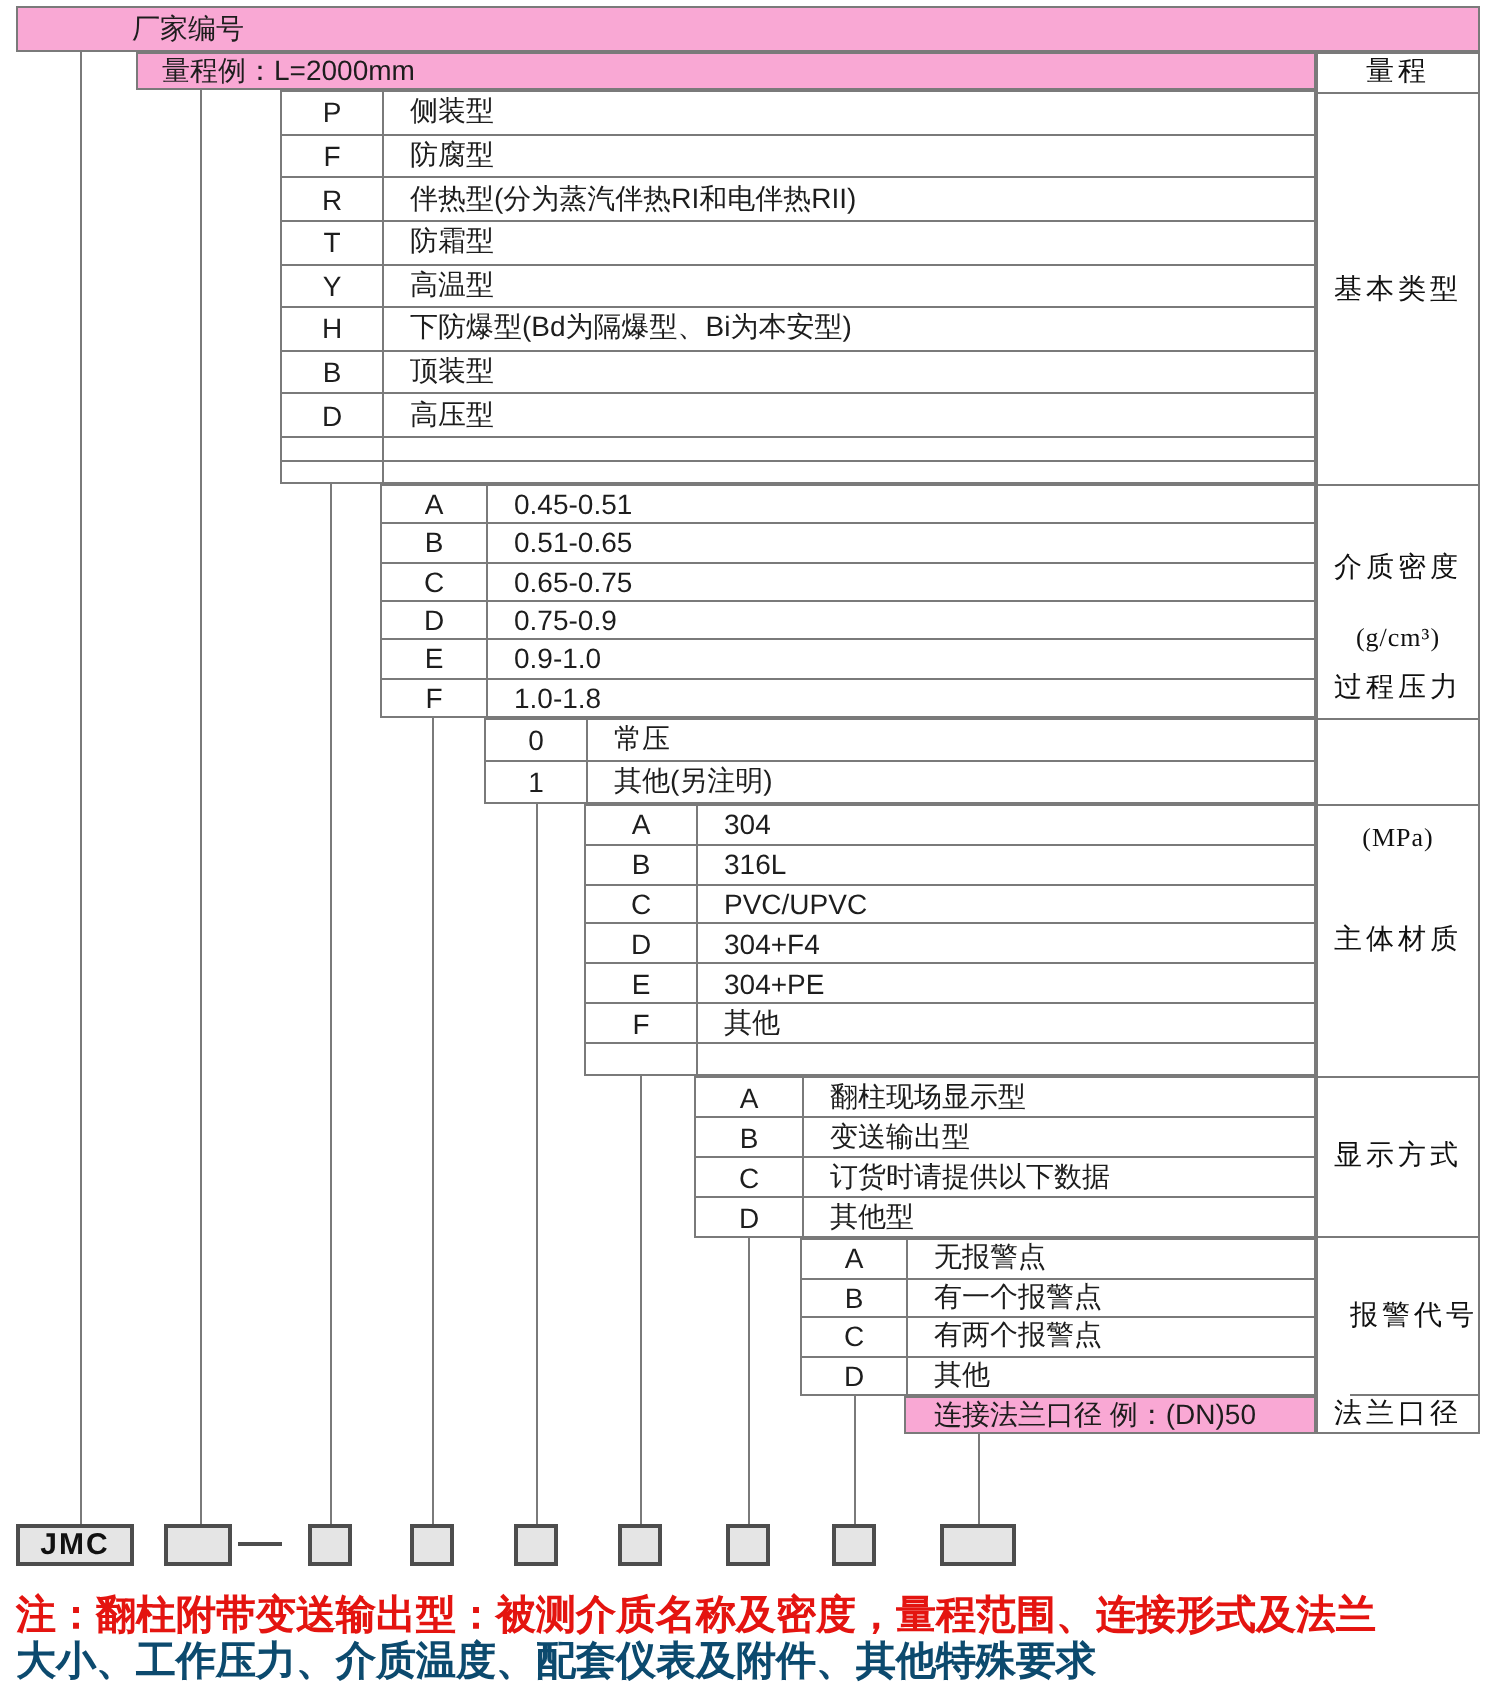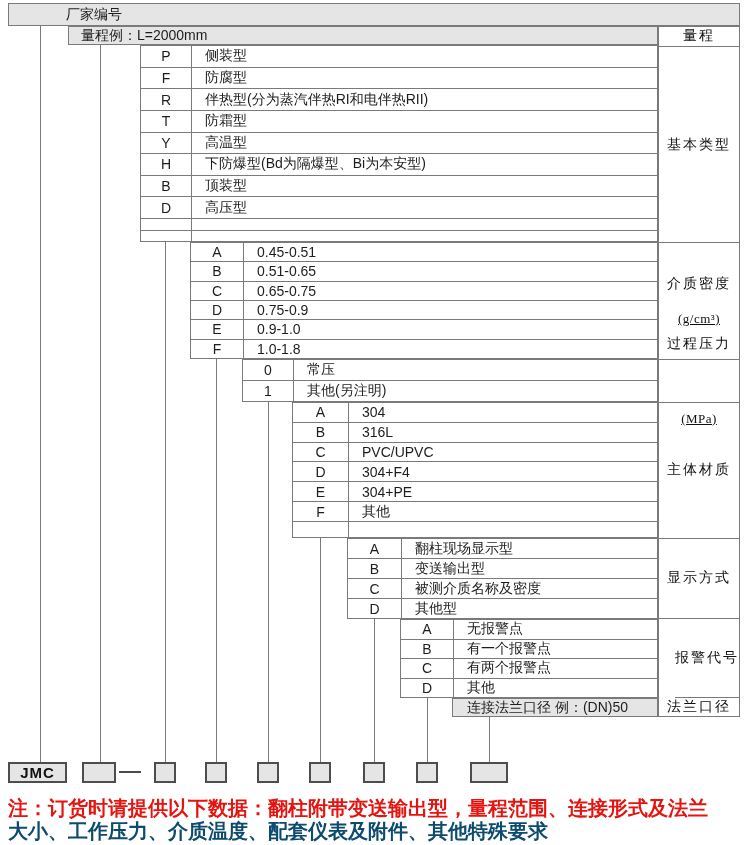--- a/index.html
+++ b/index.html
@@ -2,36 +2,36 @@
 <html><head>
 <meta charset="utf-8">
 <style>
   html,body{margin:0;padding:0;background:#ffffff;}
   .canvas{
     position:relative;width:750px;height:845px;background:#ffffff;overflow:hidden;
     font-family:"Liberation Sans","DejaVu Sans",sans-serif;color:#222;
   }
   .abs{position:absolute;box-sizing:border-box;}
   
-  .hbox{border:1px solid #7a7a7a;display:flex;align-items:center;font-size:14px;color:#1d1d1d;background:#e5e5e5;}
+  .hbox{border:1px solid #7a7a7a;display:flex;align-items:center;font-size:14px;color:#1d1d1d;background:#f9a8d4;}
   
   .sel-table{border:1px solid #7a7a7a;display:flex;flex-direction:column;background:#fff;}
   .trow{display:flex;flex:1;border-bottom:1px solid #7a7a7a;min-height:0;}
   .trow:last-child{border-bottom:none;}
   .trow.fixed{flex:none;}
   .tcode{border-right:1px solid #7a7a7a;display:flex;align-items:center;justify-content:center;
          font-size:14px;color:#1d1d1d;flex:none;}
   .tdesc{flex:1;display:flex;align-items:center;padding-left:13px;font-size:14px;color:#1d1d1d;
          white-space:nowrap;overflow:hidden;}
   
   .right-col{border:1px solid #7a7a7a;display:flex;flex-direction:column;background:#fff;}
   .rsec{border-bottom:1px solid #7a7a7a;display:flex;flex-direction:column;align-items:center;justify-content:center;
         font-family:"Liberation Serif","DejaVu Serif",serif;font-size:14px;color:#111;letter-spacing:2px;}
   .rsec:last-child{border-bottom:none;}
-  .rsec .unit{letter-spacing:0.5px;font-size:13px;margin-top:18px;text-decoration:underline;}
+  .rsec .unit{letter-spacing:0.5px;font-size:13px;margin-top:18px;}
   
   .vline{width:1px;background:#7a7a7a;}
   
   .bbox{border:2px solid #4d4d4d;height:21px;background:#e5e5e5;display:flex;align-items:center;justify-content:center;}
   .model-text{font-weight:bold;font-size:15px;color:#111;letter-spacing:1px;}
   .dash{border-top:2px solid #4d4d4d;height:0;}
   
   .note-line{font-size:20px;font-weight:bold;line-height:23px;white-space:nowrap;}
 </style>
 </head>
@@ -163,21 +163,21 @@
     <div class="trow">
         <div class="tcode" style="width:53px;">A</div>
         <div class="tdesc">翻柱现场显示型</div>
       </div>
     <div class="trow">
         <div class="tcode" style="width:53px;">B</div>
         <div class="tdesc">变送输出型</div>
       </div>
     <div class="trow">
         <div class="tcode" style="width:53px;">C</div>
-        <div class="tdesc">被测介质名称及密度</div>
+        <div class="tdesc">订货时请提供以下数据</div>
       </div>
     <div class="trow">
         <div class="tcode" style="width:53px;">D</div>
         <div class="tdesc">其他型</div>
       </div>
   </div>
 
   <div class="abs sel-table" style="left:400px;top:619px;width:258px;height:79px;">
     <div class="trow">
         <div class="tcode" style="width:52px;">A</div>
@@ -247,17 +247,17 @@
   <div class="abs dash" style="left:119px;top:771px;width:22px;"></div>
   <div class="abs bbox" style="left:154px;top:762px;width:22px;"></div>
   <div class="abs bbox" style="left:205px;top:762px;width:22px;"></div>
   <div class="abs bbox" style="left:257px;top:762px;width:22px;"></div>
   <div class="abs bbox" style="left:309px;top:762px;width:22px;"></div>
   <div class="abs bbox" style="left:363px;top:762px;width:22px;"></div>
   <div class="abs bbox" style="left:416px;top:762px;width:22px;"></div>
   <div class="abs bbox" style="left:470px;top:762px;width:38px;"></div>
 
   <div class="abs" style="left:8px;top:797px;width:740px;">
-    <div class="note-line" id="note1" style="color: rgb(228, 20, 16);">注：订货时请提供以下数据：翻柱附带变送输出型，量程范围、连接形式及法兰</div>
+    <div class="note-line" id="note1" style="color: rgb(228, 20, 16);">注：翻柱附带变送输出型：被测介质名称及密度，量程范围、连接形式及法兰</div>
     <div class="note-line" id="note2" style="color: #0c4a6e;">大小、工作压力、介质温度、配套仪表及附件、其他特殊要求</div>
   </div>
 
 </div>
 
 </body></html>

